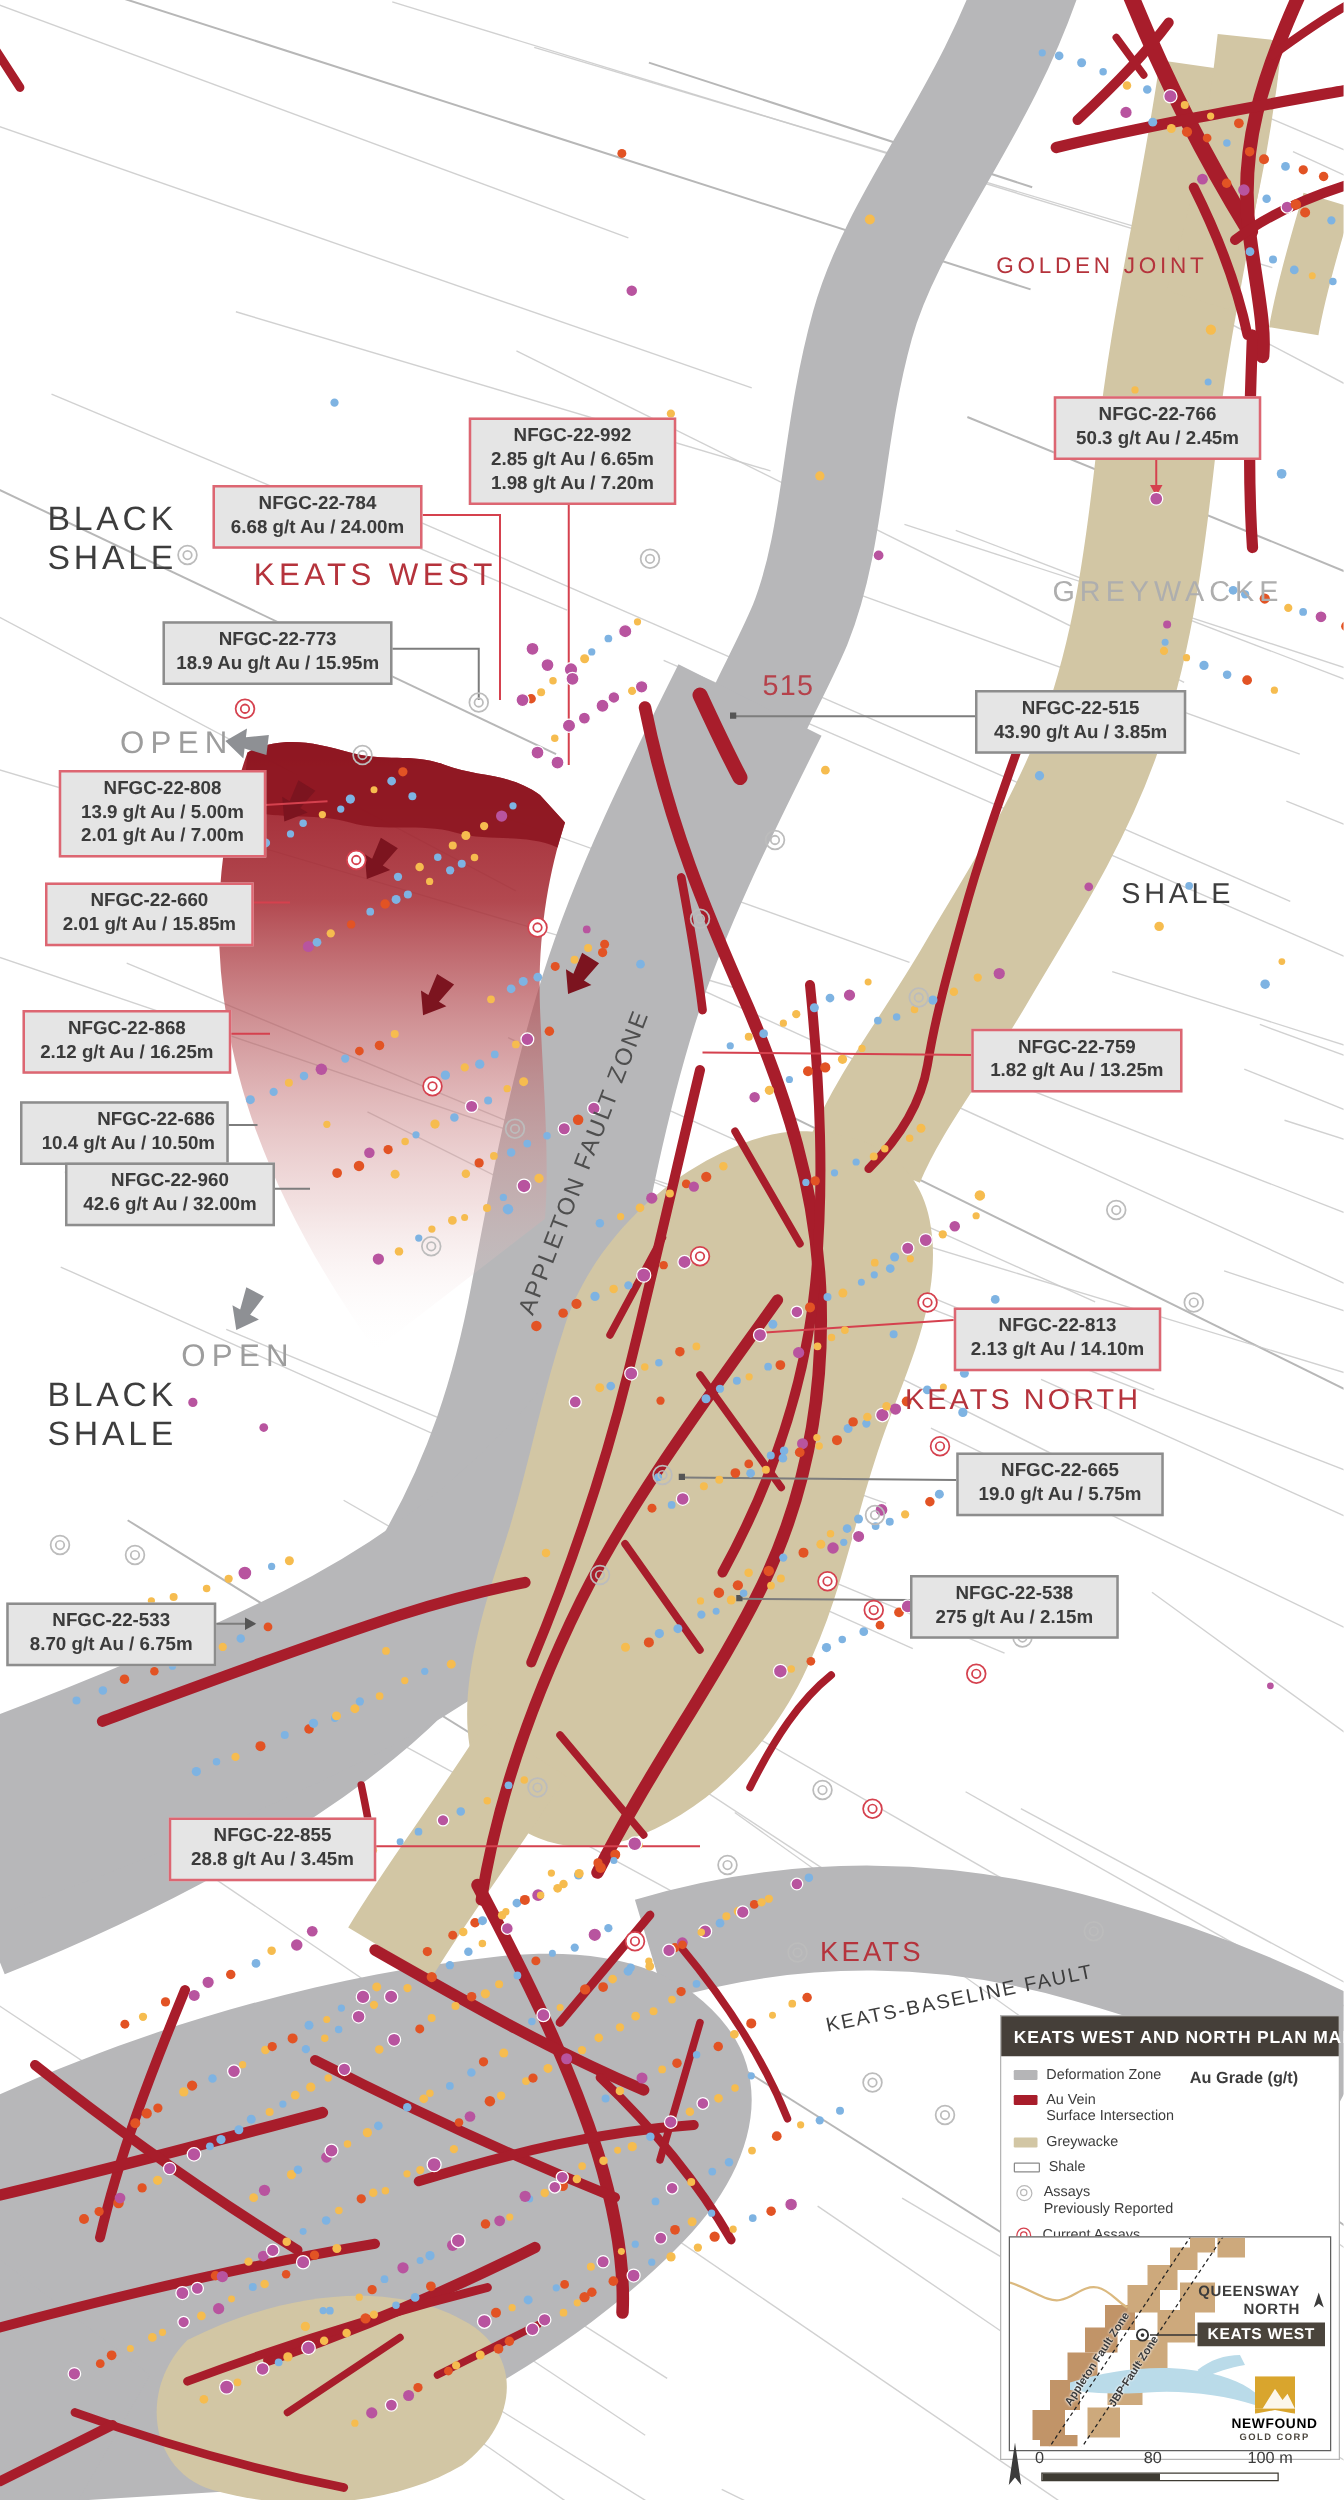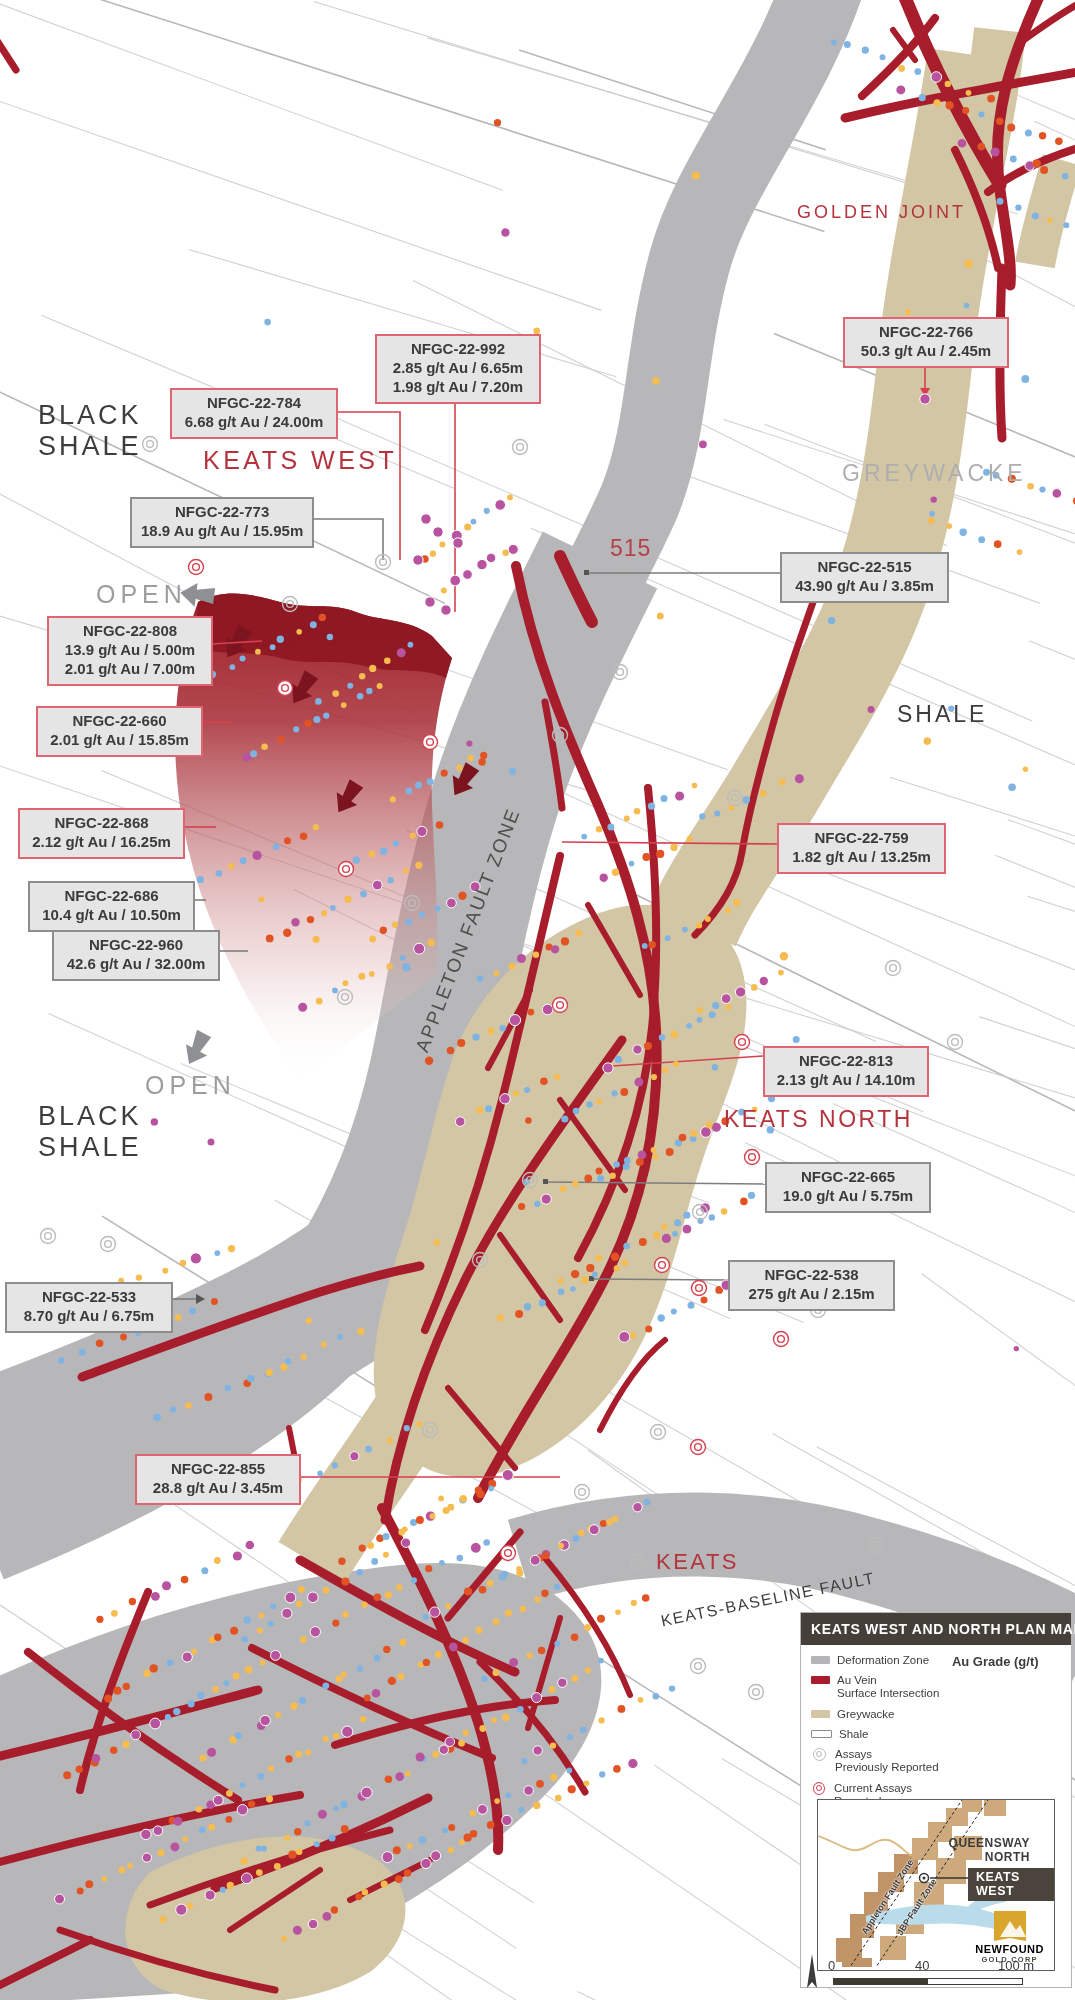--- a/index.html
+++ b/index.html
@@ -25,21 +25,21 @@
   .sw-vein{background:#a81d2b;}
   .sw-greywacke{background:#d2c6a4;}
   .sw-shale{background:#fff;border:1px solid #8a8a8a;height:6px;}
   .sw-target{width:13px;height:13px;border-radius:50%;border:1.5px solid #b9b9b9;position:relative;background:#fff;margin:0 9px 0 2px;box-sizing:border-box;}
   .sw-target::after{content:"";position:absolute;left:2px;top:2px;width:6px;height:6px;border-radius:50%;border:1.5px solid #b9b9b9;box-sizing:border-box;}
   .sw-target.red, .sw-target.red::after{border-color:#d5414e;}
   .au-title{font-size:13px;font-weight:700;color:#3c3c3c;margin-bottom:8px;}
   .au-row{display:flex;align-items:center;margin-bottom:8px;font-size:12px;color:#3c3c3c;}
   .au-dot{width:9px;height:9px;border-radius:50%;margin:0 9px 0 3px;flex:0 0 auto;}
   
-  .inset{position:relative;margin:16px;height:170px;border:1.5px solid #5f5f5f;background:#fff;overflow:hidden;}
+  .inset{position:relative;margin:6px;height:170px;border:1.5px solid #5f5f5f;background:#fff;overflow:hidden;}
   .inset-abs{position:absolute;z-index:5;}
   .q-block{right:24px;top:36px;text-align:right;font-weight:700;font-size:12px;color:#3c3c3c;line-height:1.2;letter-spacing:.5px;}
   .kw-label{left:150px;top:68px;background:#4a443c;color:#fff;font-weight:700;font-size:12.5px;letter-spacing:.5px;padding:2px 8px 3px;}
   .fault-label{font-weight:700;font-size:9px;color:#3a3a3a;transform:rotate(-57deg);transform-origin:center;
     text-shadow:0 0 2px #fff,0 0 2px #fff;white-space:nowrap;}
   .logo{right:10px;bottom:6px;display:flex;flex-direction:column;align-items:center;}
   .logo-word{font-weight:700;font-size:11px;color:#000000;letter-spacing:.5px;margin-top:2px;}
   .logo-sub{font-weight:700;font-size:7.5px;color:#4c463e;letter-spacing:1.2px;}
   
   .scalebar{position:absolute;left:800px;top:1950px;width:272px;height:46px;z-index:40;}
@@ -1055,21 +1055,21 @@
     <div class="co-lines">
           <div>2.01 g/t Au / 15.85m</div>
         </div>
   </div>
       <div class="callout red" style="left: 18px; top: 808px; min-width: 167px;">
     <div class="co-title">NFGC-22-868</div>
     <div class="co-lines">
           <div>2.12 g/t Au / 16.25m</div>
         </div>
   </div>
-      <div class="callout grey" style="left: 28px; top: 881px; min-width: 167px;">
+      <div class="callout grey" style="left: 16px; top: 881px; min-width: 167px; text-align: right;">
     <div class="co-title">NFGC-22-686</div>
     <div class="co-lines">
           <div>10.4 g/t Au / 10.50m</div>
         </div>
   </div>
       <div class="callout grey" style="left: 52px; top: 930px; min-width: 168px;">
     <div class="co-title">NFGC-22-960</div>
     <div class="co-lines">
           <div>42.6 g/t Au / 32.00m</div>
         </div>
@@ -1226,20 +1226,20 @@
       <div class="logo-sub">GOLD CORP</div>
     </div>
   </div>
 </div>
 
 <div class="scalebar">
   <svg width="20" height="42" viewBox="0 0 20 42" style="position:absolute;left:2px;top:2px;">
     <polygon points="10,2 15,36 10,30 5,36" fill="#3c3c3c"></polygon>
   </svg>
   <span class="sb-label" style="left:28px;">0</span>
-  <span class="sb-label" style="left:115px;">40</span>
+  <span class="sb-label" style="left:115px;">80</span>
   <span class="sb-label" style="left:198px;">100 m</span>
   <div class="sb-bar">
         <div class="sb-fill"></div>
       </div>
 </div>
 
 </div>
 
 </body></html>

